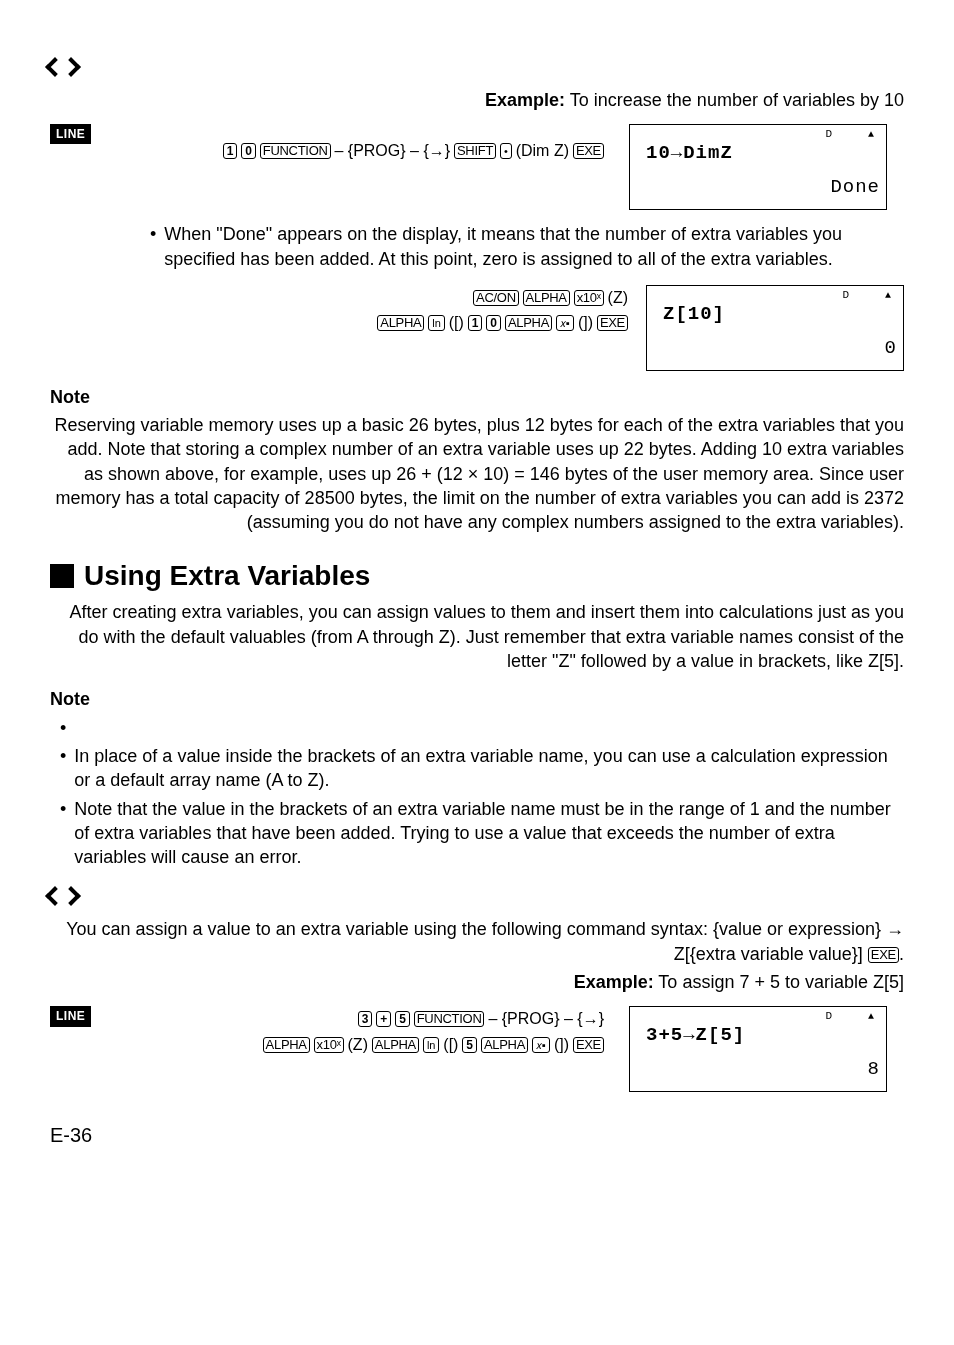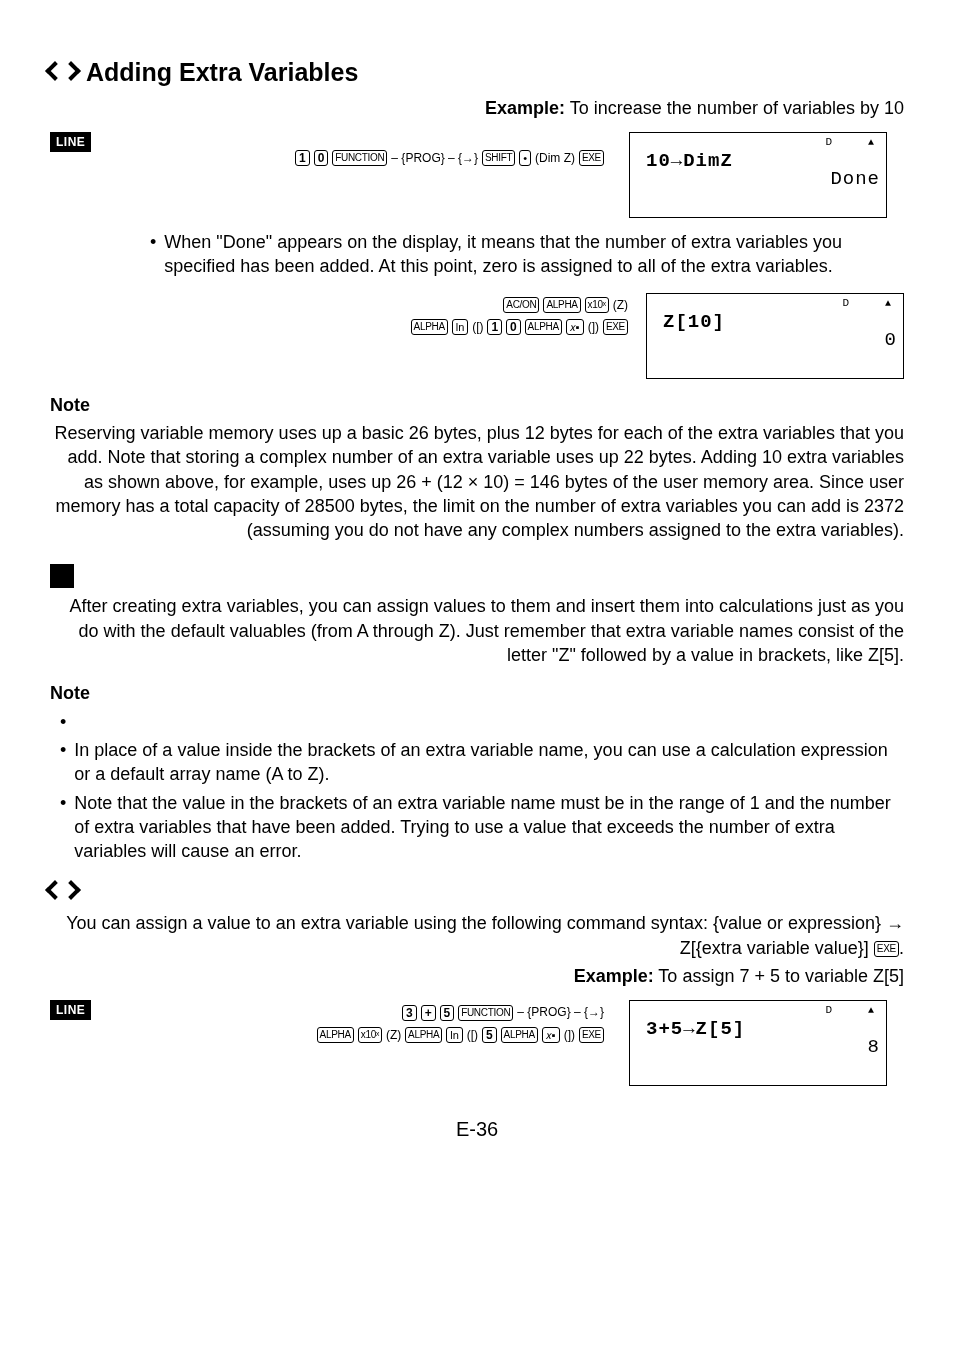--- a/index.html
+++ b/index.html
@@ -78,23 +78,23 @@
     border: 1px solid #000;
     border-radius: 3px;
     padding: 0px 3px 0px 3px;
     font-size: 11px;
     line-height: 14px;
     height: 14px;
     vertical-align: middle;
     margin: 0 0px;
     font-family: Arial, sans-serif;
   }
-  .key.tiny { font-size: 10px; letter-spacing: -0.3px; padding: 0 2px; }
+  .key.tiny { font-size: 13px; letter-spacing: -0.3px; padding: 0 2px; }
   .key.tall { font-size: 12px; font-weight: bold; }
-  .txt { font-size: 12px; vertical-align: middle; }
+  .txt { font-size: 16px; vertical-align: middle; }
 
   
   .lcd {
     border: 1.5px solid #000;
     width: 258px;
     height: 86px;
     box-sizing: border-box;
     padding: 2px 6px 4px 6px;
     font-family: "Courier New", monospace;
     font-size: 19px;
@@ -105,45 +105,44 @@
   }
   .lcd .status {
     text-align: right;
     font-size: 11px;
     letter-spacing: 0;
     height: 12px;
     padding-right: 6px;
   }
   .lcd .status .tri { font-size: 10px; margin-left: 36px; }
   .lcd .l1 { position: absolute; top: 16px; left: 16px; font-weight: bold; }
-  .lcd .r2 { position: absolute; top: 34px; right: 6px; }
+  .lcd .r2 { position: absolute; top: 50px; right: 6px; }
   .clearfix::after { content: ""; display: block; clear: both; }
 
   .example-row {
     display: flex;
     align-items: flex-start;
     gap: 17px;
     margin-top: 12px;
   }
   .example-row .col-left { flex: 0 0 60px; }
   .example-row .col-mid { flex: 1 1 auto; }
   .example-row .col-right { flex: 0 0 auto; }
 
   .pagefoot {
-    text-align: center;
+    text-align: left;
     font-size: 20px;
     margin-top: 30px;
   }
 </style>
 </head>
 <body>
 
 <div class="h-sec">
   <span class="chevrons"></span>
-  <span>Adding Extra Variables</span>
 </div>
 
 <p>
   <b>Example:</b><span> To increase the number of variables by 10</span>
 </p>
 
 <div class="example-row clearfix">
   <div class="col-left">
     <span class="line-badge">LINE</span>
   </div>
@@ -196,20 +195,21 @@
     <span class="txt">(])</span>
     <span class="key tiny">EXE</span>
   </div>
 </div>
 
 <div class="subhead">Note</div>
 <p>Reserving variable memory uses up a basic 26 bytes, plus 12 bytes for each of the extra variables that you add. Note that storing a complex number of an extra variable uses up 22 bytes. Adding 10 extra variables as shown above, for example, uses up 26 + (12 × 10) = 146 bytes of the user memory area. Since user memory has a total capacity of 28500 bytes, the limit on the number of extra variables you can add is 2372 (assuming you do not have any complex numbers assigned to the extra variables).</p>
 
 <div class="h-sec big">
   <span class="black-square"></span>
+  <span>Using Extra Variables</span>
 </div>
 <p>After creating extra variables, you can assign values to them and insert them into calculations just as you do with the default valuables (from A through Z). Just remember that extra variable names consist of the letter "Z" followed by a value in brackets, like Z[5].</p>
 
 <div class="subhead">Note</div>
 <div class="bullet-row small-indent">
   <span class="bullet-dot">•</span>
 </div>
 <div class="bullet-row small-indent">
   <span class="bullet-dot">•</span>
   <span>In place of a value inside the brackets of an extra variable name, you can use a calculation expression or a default array name (A to Z).</span>

